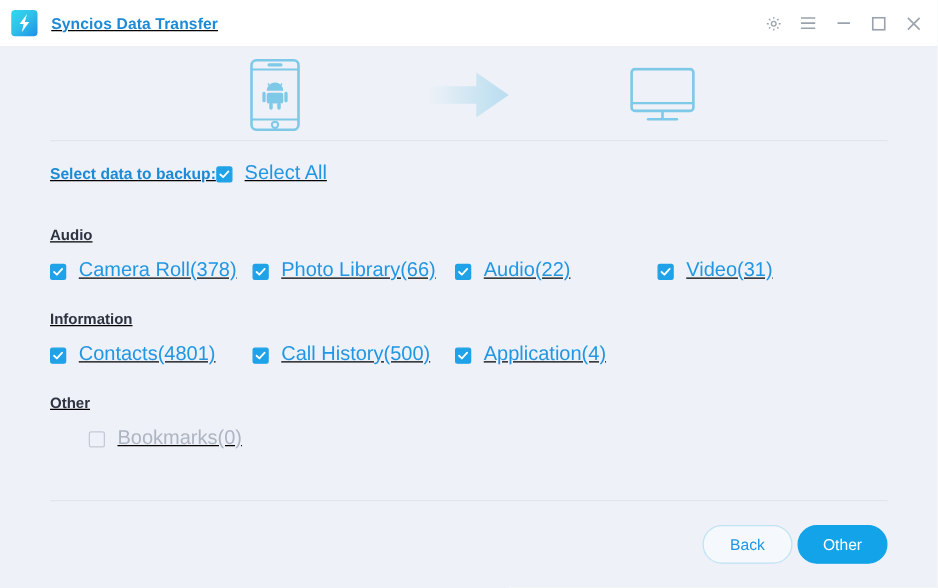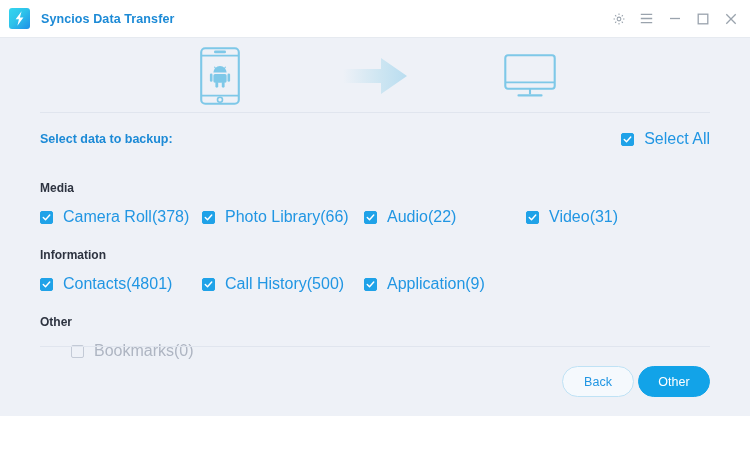--- a/index.html
+++ b/index.html
@@ -4,24 +4,25 @@
 <style>
   * { box-sizing: border-box; margin: 0; padding: 0; }
   html, body {
     width: 750px; height: 470px;
     font-family: "Liberation Sans", sans-serif;
     background: #ffffff;
     overflow: hidden;
   }
   .window {
     position: relative;
-    width: 750px; height: 416px;
+    width: 750px; height: 470px;
     background: #e5e5e5;
     display: flex;
     flex-direction: column;
+    text-decoration: underline;
   }
 
   
   .titlebar {
     height: 38px;
     min-height: 38px;
     background: #ffffff;
     display: flex;
     align-items: center;
     padding: 0 12px 0 9px;
@@ -87,21 +88,21 @@
     height: 1px;
     background: #e0e5ee;
     margin: 0;
   }
 
   
   .select-header {
     height: 52px;
     display: flex;
     align-items: center;
-    justify-content: space-between;
+    justify-content: flex-start;
   }
   .select-title {
     font-size: 12.5px;
     font-weight: bold;
     color: #1c8ad6;
   }
 
   
   .cb-row { display: flex; align-items: center; cursor: pointer; }
   .cbox {
@@ -287,21 +288,21 @@
         <span class="cbox">
           <svg width="9" height="9" viewBox="0 0 10 10">
               <path d="M1.4 5.1 L3.9 7.5 L8.6 2.3" stroke="#ffffff" stroke-width="1.6" fill="none" stroke-linecap="round" stroke-linejoin="round"></path>
             </svg>
         </span>
         <span class="cb-label">Select All</span>
       </div>
     </div>
 
     <div class="group grp-media">
-      <div class="group-title">Media</div>
+      <div class="group-title">Audio</div>
       <div class="group-items">
         <div class="cb-row">
           <span class="cbox">
             <svg width="9" height="9" viewBox="0 0 10 10">
                 <path d="M1.4 5.1 L3.9 7.5 L8.6 2.3" stroke="#ffffff" stroke-width="1.6" fill="none" stroke-linecap="round" stroke-linejoin="round"></path>
               </svg>
           </span>
           <span class="cb-label">Camera Roll(378)</span>
         </div>
         <div class="cb-row">
@@ -349,21 +350,21 @@
               </svg>
           </span>
           <span class="cb-label">Call History(500)</span>
         </div>
         <div class="cb-row">
           <span class="cbox">
             <svg width="9" height="9" viewBox="0 0 10 10">
                 <path d="M1.4 5.1 L3.9 7.5 L8.6 2.3" stroke="#ffffff" stroke-width="1.6" fill="none" stroke-linecap="round" stroke-linejoin="round"></path>
               </svg>
           </span>
-          <span class="cb-label">Application(9)</span>
+          <span class="cb-label">Application(4)</span>
         </div>
       </div>
     </div>
 
     <div class="group grp-other">
       <div class="group-title">Other</div>
       <div class="group-items">
         <div class="cb-row disabled">
           <span class="cbox unchecked"></span>
           <span class="cb-label">Bookmarks(0)</span>

